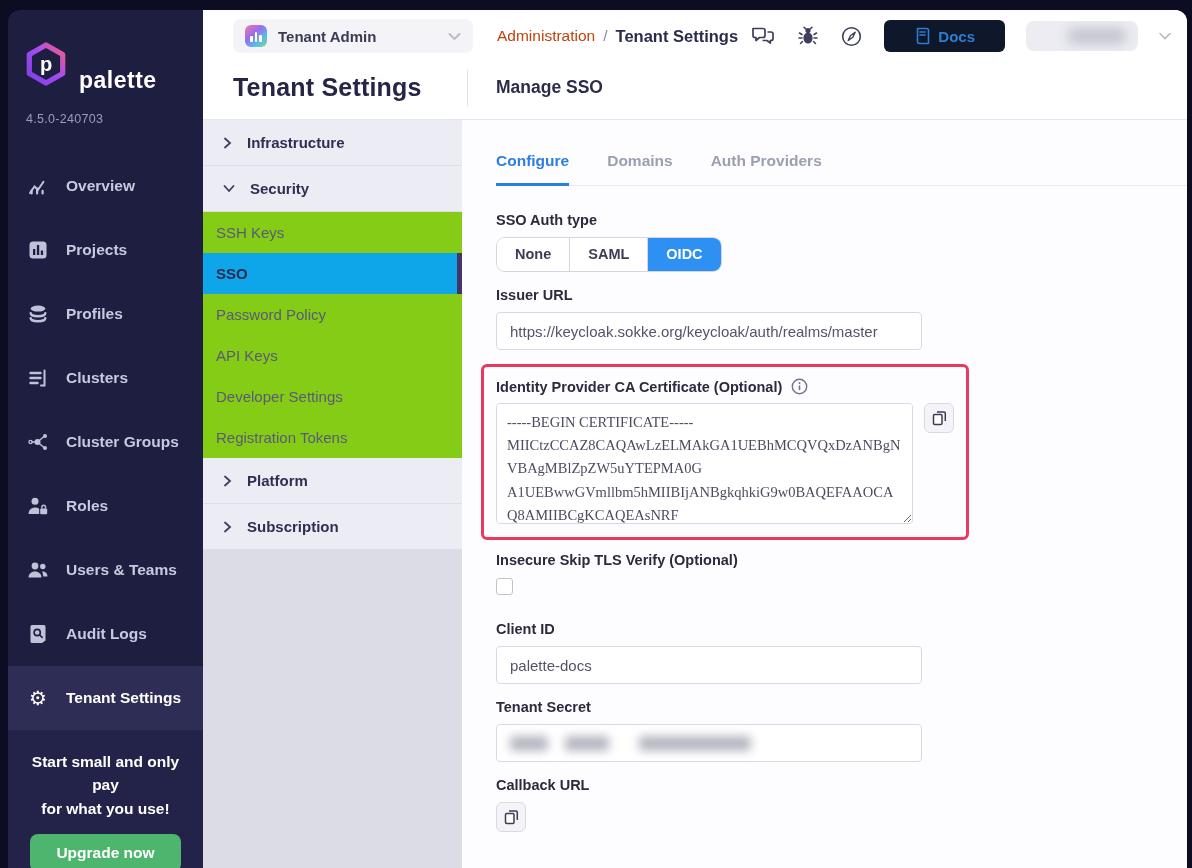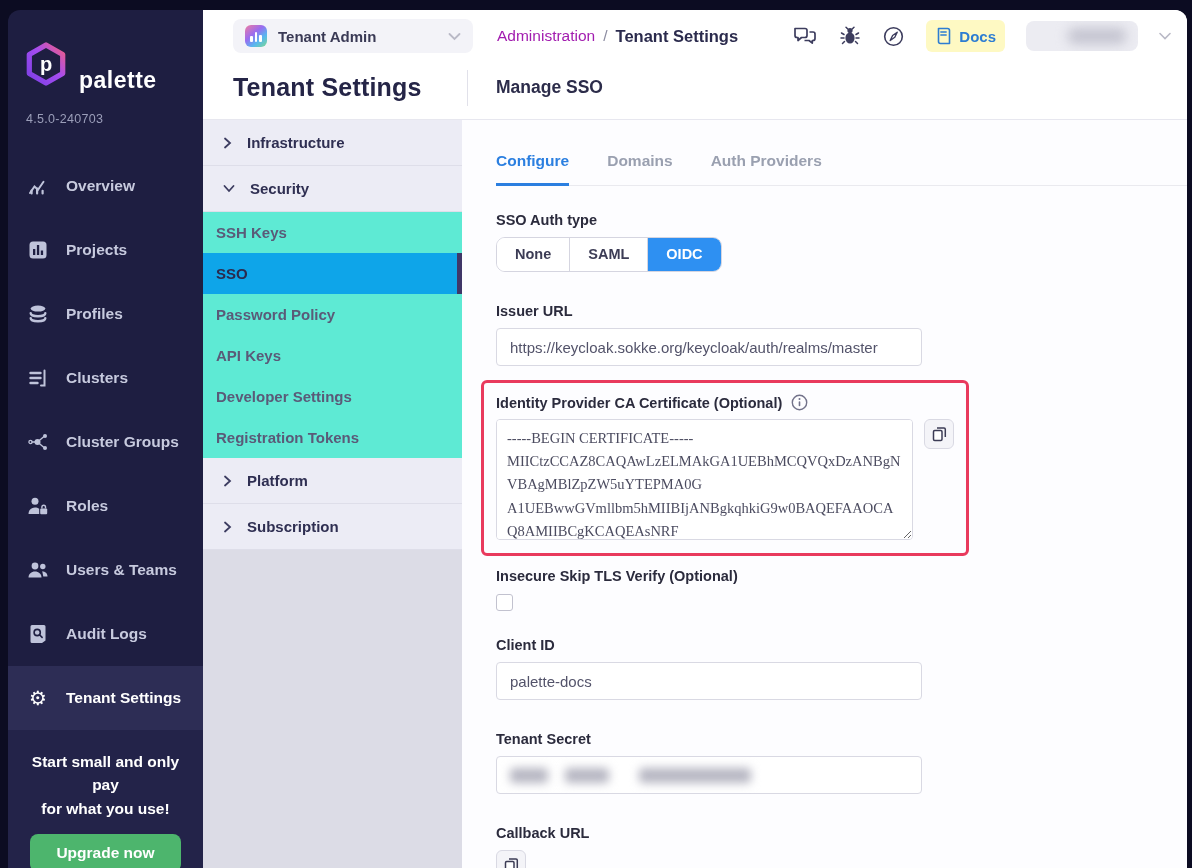--- a/index.html
+++ b/index.html
@@ -32,46 +32,46 @@
   .topbar { height:46px; flex:none; display:flex; align-items:center; padding:6px 16px 0 30px; background:#fff; }
   .proj-select { width:240px; height:34px; background:#f3f3f8; border-radius:8px; display:flex; align-items:center;
                  gap:11px; padding:0 12px; cursor:pointer; }
   .proj-icon { width:22px; height:22px; border-radius:6px; flex:none;
                background:linear-gradient(140deg,#f07ca0 0%,#9a6cf0 40%,#58b7f0 68%,#7bd98f 100%);
                display:flex; align-items:flex-end; justify-content:center; gap:2px; padding-bottom:5px; }
   .proj-icon i { width:2.5px; background:#fff; border-radius:1px; display:block; }
   .proj-label { font-size:15px; font-weight:600; color:#3a3a55;text-align:right; }
   .proj-chevron { margin-left:auto; display:flex; }
   .breadcrumb { margin-left:24px; font-size:15.5px; display:flex; align-items:center; gap:8px; }
-  .crumb-link { color:#a21caf; cursor:pointer; }
+  .crumb-link { color:#c2410c; cursor:pointer; }
   .crumb-sep { color:#8b8ba0; }
   .crumb-current { color:#2b2b4d; font-weight:bold; font-size:16.5px; }
   .top-actions { margin-left:auto; display:flex; align-items:center; gap:21px; }
   .icon-btn { display:flex; cursor:pointer; }
-  .docs-btn { display:flex; align-items:center; gap:8px; background:#fef9c3; border:none; border-radius:6px;
-              padding:7px 9px; color:#2d7dd2; font-size:15px; font-weight:bold; font-family:inherit; cursor:pointer; }
+  .docs-btn { display:flex; align-items:center; gap:8px; background:#0f172a; border:none; border-radius:6px;
+              padding:7px 30px; color:#2d7dd2; font-size:15px; font-weight:bold; font-family:inherit; cursor:pointer; }
   .user-chip { position:relative; width:112px; height:30px; border-radius:8px; background:#ececf2; overflow:hidden; cursor:pointer; }
   .user-chip .smudge { position:absolute; left:42px; top:7px; width:58px; height:16px; background:#c4c4d0;
                        border-radius:6px; filter:blur(6px); }
 
   .page-header { height:64px; flex:none; border-bottom:1px solid #e7e7ef; display:flex; align-items:center; background:#fff; }
   .page-title-wrap { width:264px; padding-left:30px; flex:none; }
   .page-title { font-size:25px; font-weight:bold; color:#252547; letter-spacing:.2px; }
   .header-divider { width:1px; height:36px; background:#e1e1ea; }
   .page-subtitle { margin-left:28px; font-size:17.5px; font-weight:600; color:#2c2c4a; }
 
   .content { flex:1; display:flex; min-height:0; }
 
   
   .settings-menu { width:259px; flex:none; display:flex; flex-direction:column; background:#ececf5; }
   .menu-group { height:46px; flex:none; display:flex; align-items:center; gap:15px; padding-left:20px;
                 border-bottom:1px solid #dedee9; font-size:15px; font-weight:bold; color:#2f2f52;
                 background:#ececf5; cursor:pointer; }
-  .menu-sub { height:41px; flex:none; display:flex; align-items:center; padding-left:13px; background:#5eead4;
-              font-size:15px; font-weight:700; color:#5a5a78; cursor:pointer; }
+  .menu-sub { height:41px; flex:none; display:flex; align-items:center; padding-left:13px; background:#84cc16;
+              font-size:15px; font-weight:400; color:#5a5a78; cursor:pointer; }
   .menu-sub.selected { background:#0ea5e9; color:#2a2a4e; font-weight:bold; border-right:5px solid #403768; }
   .menu-filler { flex:1; background:#dcdce6; }
   .chev { display:flex; flex:none; }
 
   
   .form-area { flex:1; min-width:0; padding:32px 0 0 34px; overflow:hidden; }
   .tabs { display:flex; gap:38px; border-bottom:1px solid #eaeaef; }
   .tab { padding-bottom:13px; font-size:15.5px; font-weight:bold; color:#9aa0b0; cursor:pointer;
          border-bottom:3px solid transparent; margin-bottom:-1px; }
   .tab.active { color:#2b7fe0; border-bottom-color:#2b7fe0; }
@@ -92,21 +92,21 @@
   .cert-row { display:flex; align-items:flex-start; gap:11px; margin-top:8px; }
   .cert-textarea { width:426px; height:121px; border:1px solid #d9d9e3; border-radius:4px; padding:7px 10px;
                    font-size:14.5px; line-height:1.6; color:#4c4c60; font-family:Liberation Serif, serif; resize:both; }
   .copy-btn { width:30px; height:30px; border:1px solid #d9d9e3; background:#f4f4f8; border-radius:6px;
               display:flex; align-items:center; justify-content:center; cursor:pointer; flex:none; }
   .label-row { display:flex; align-items:center; gap:9px; }
 
   .checkbox { width:17px; height:17px; border:1.5px solid #c2c2cf; border-radius:3px; background:#fff;
               margin-top:10px; cursor:pointer; }
 
-  .mt12 { margin-top:12px; } .mt23 { margin-top:31px; } .mt26 { margin-top:26px; } .mt9 { margin-top:9px; }
+  .mt12 { margin-top:12px; } .mt23 { margin-top:15px; } .mt26 { margin-top:26px; } .mt9 { margin-top:9px; }
 
   .secret-input { width:426px; height:38px; border:1px solid #d9d9e3; border-radius:4px; background:#fff;
                   display:flex; align-items:center; gap:0; padding:0 13px; }
   .blob { height:15px; background:#b6b6c2; border-radius:4px; filter:blur(5px); flex:none; }
   .input-row { display:flex; align-items:center; gap:11px; }
   .clip { overflow:hidden; white-space:nowrap; line-height:36px; }
 </style>
 </head>
 <body>
 

